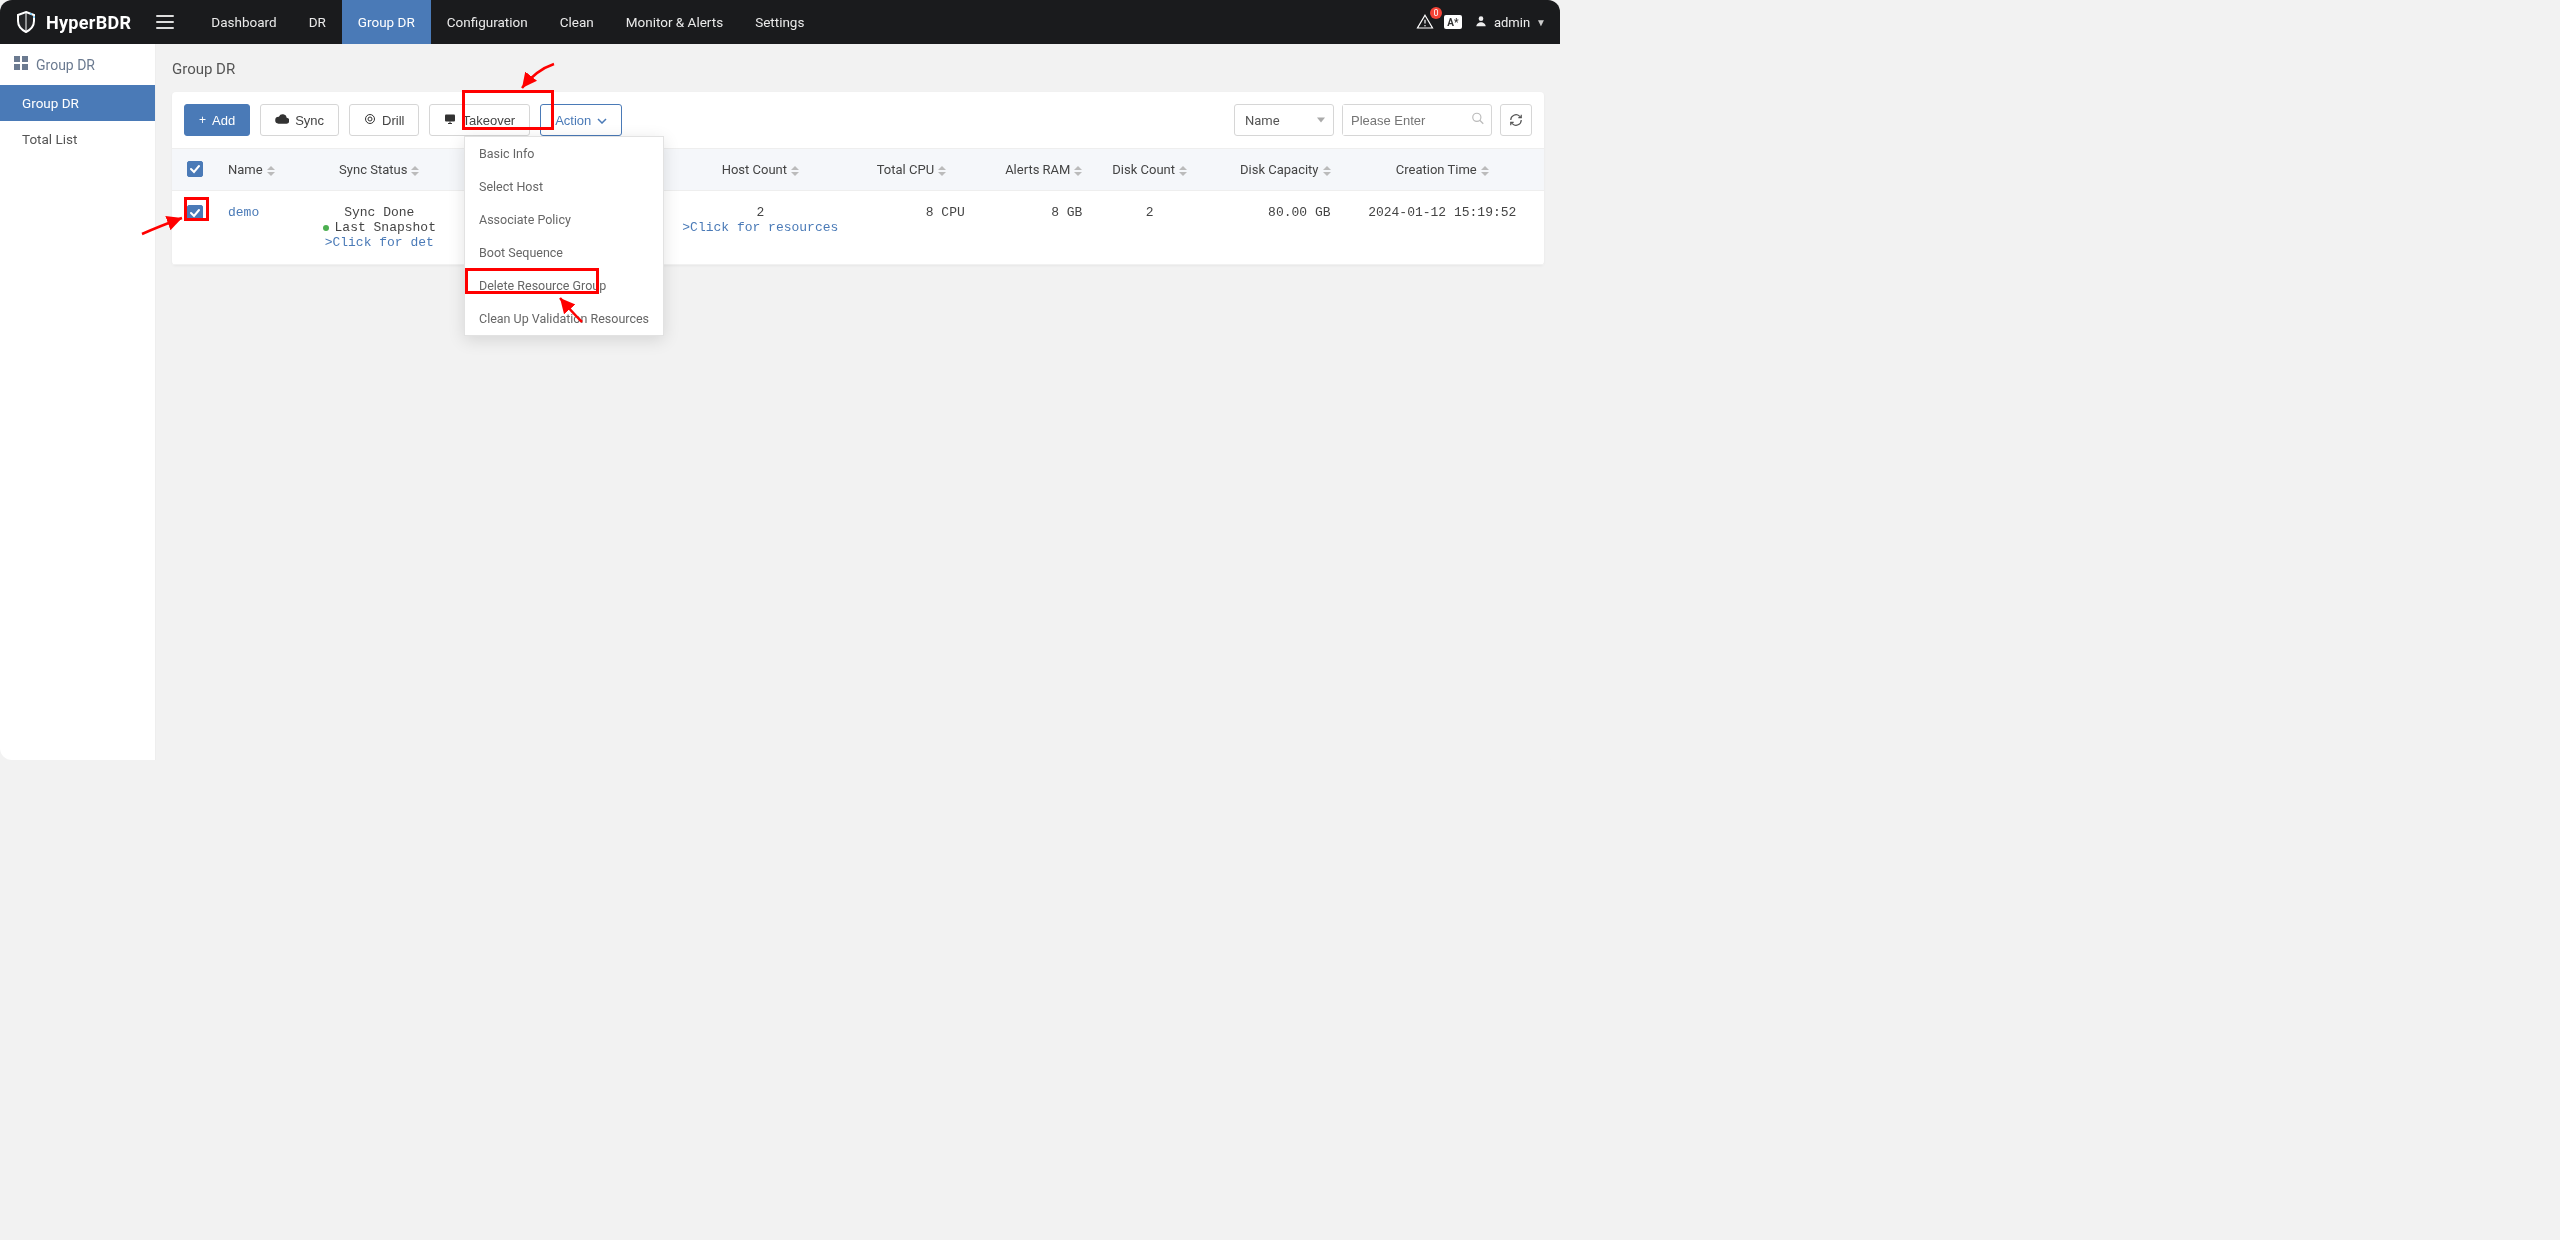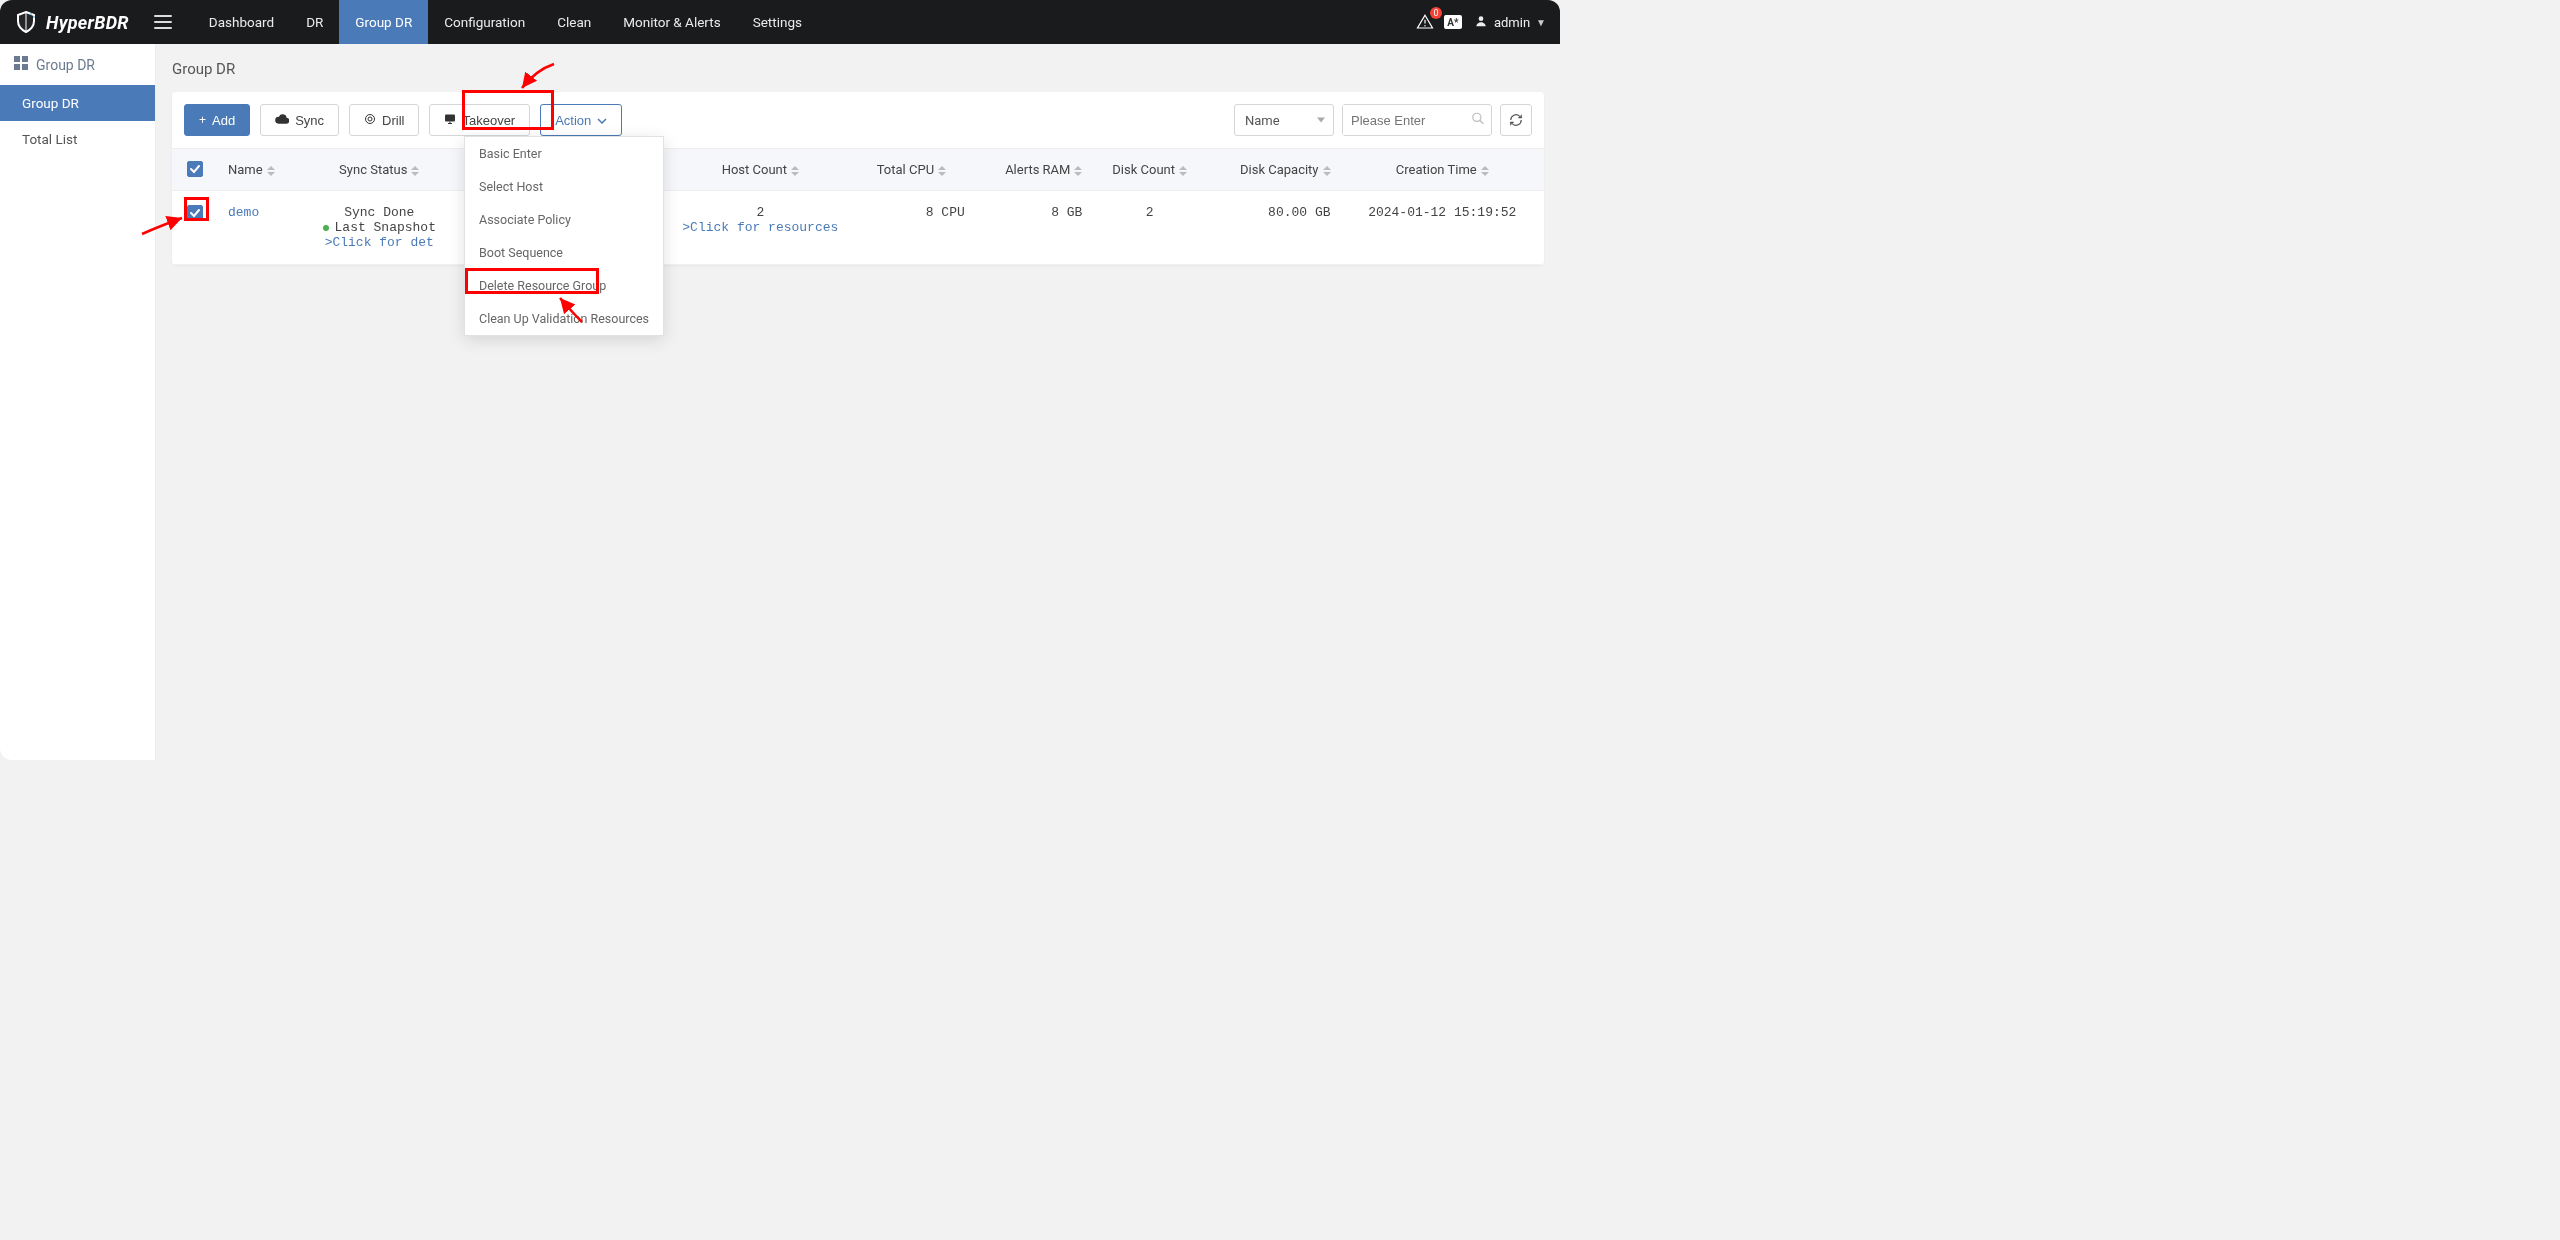--- a/index.html
+++ b/index.html
@@ -33,21 +33,20 @@
     display: flex;
     align-items: center;
     gap: 8px;
     padding: 0 14px 0 14px;
   }
   .brand-icon svg { display: block; }
   .brand-text {
     font-weight: 700;
     font-size: 18px;
     letter-spacing: 0.3px;
-    font-style: italic;
   }
   .hamburger {
     width: 40px;
     height: 44px;
     display: flex;
     align-items: center;
     justify-content: center;
     cursor: pointer;
     margin-right: 10px;
   }
@@ -573,21 +572,21 @@
               <td class="cell-right"><span>80.00 GB</span></td>
               <td class="cell-center"><span>2024-01-12 15:19:52</span></td>
             </tr>
           </tbody>
         </table>
       </div>
     </div>
   </div>
 
   <div class="dropdown" id="action-dropdown" style="top:136px; left:464px;">
-    <div class="dd-item"><span>Basic Enter</span></div>
+    <div class="dd-item"><span>Basic Info</span></div>
     <div class="dd-item"><span>Select Host</span></div>
     <div class="dd-item"><span>Associate Policy</span></div>
     <div class="dd-item"><span>Boot Sequence</span></div>
     <div class="dd-item"><span>Delete Resource Group</span></div>
     <div class="dd-item"><span>Clean Up Validation Resources</span></div>
   </div>
 
   <div class="annot-box" style="top:90px; left:462px; width:92px; height:40px;"></div>
   <div class="annot-box" style="top:197px; left:184px; width:25px; height:24px;"></div>
   <div class="annot-box" style="top:268px; left:465px; width:134px; height:26px;"></div>

